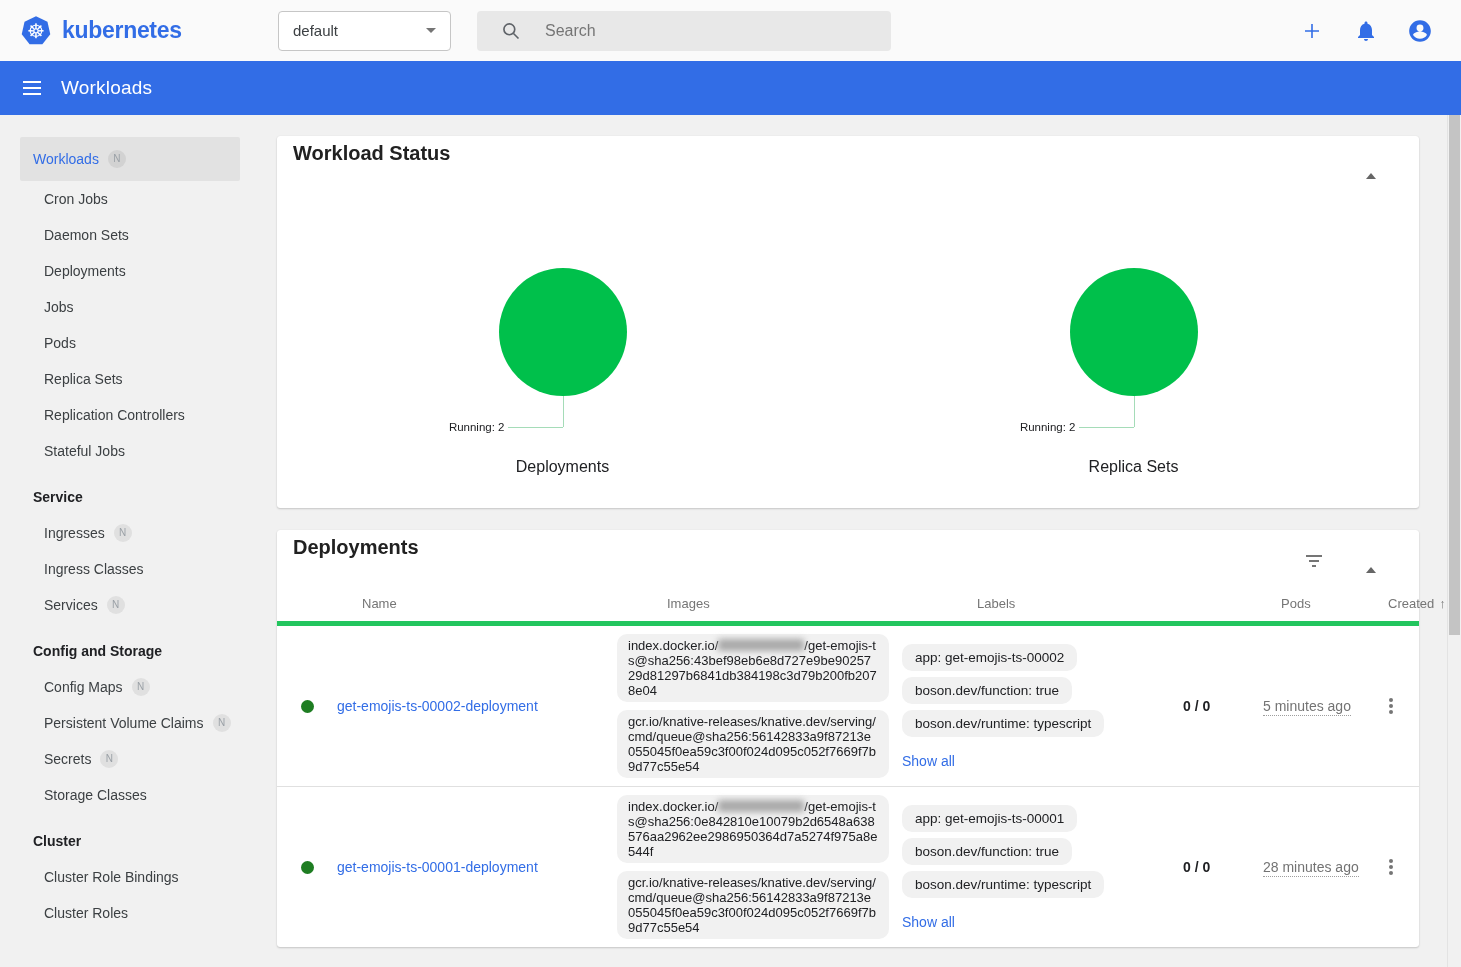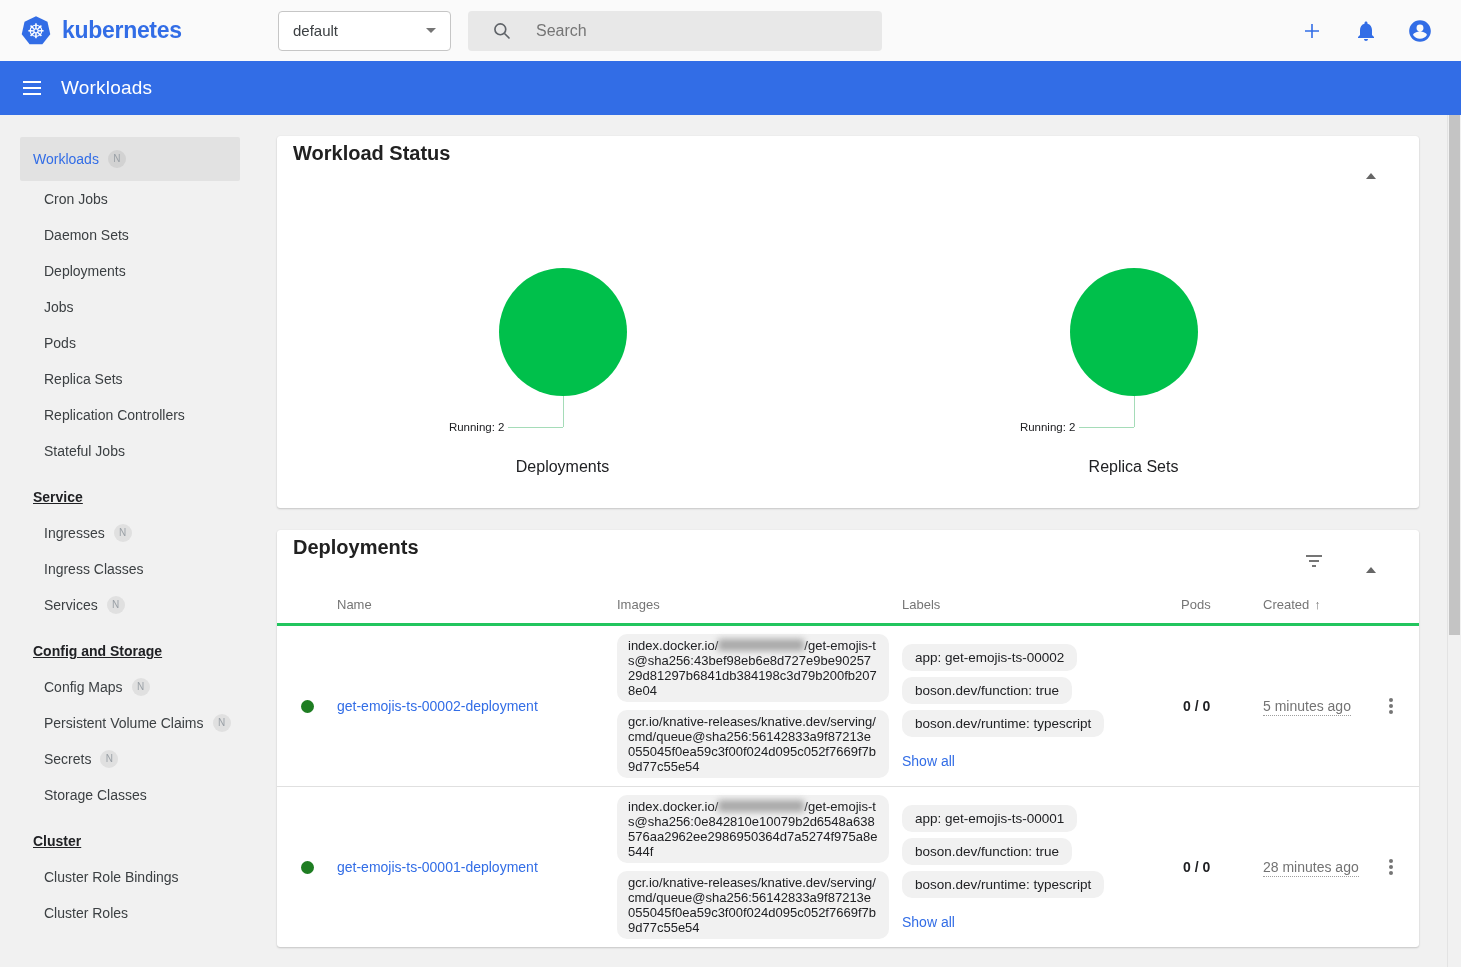--- a/index.html
+++ b/index.html
@@ -34,21 +34,21 @@
     font-size:15px; color:#3c4043; cursor:pointer;
   }
   .ns-select .caret-down {
     margin-left:auto;
     width:0; height:0;
     border-left:5px solid transparent; border-right:5px solid transparent;
     border-top:5px solid #757575;
   }
   .search-box {
     width:414px; height:40px; background:#e8e8e8; border-radius:4px;
-    margin-left:17px; display:flex; align-items:center; padding-left:24px;
+    margin-left:26px; display:flex; align-items:center; padding-left:24px;
   }
   .search-box input {
     border:none; outline:none; background:transparent;
     font-size:16px; color:#3c4043; margin-left:24px; width:300px;
     font-family:"Liberation Sans", sans-serif;
   }
   .search-box input::placeholder { color:#757575; }
   .header-actions { margin-left:auto; display:flex; align-items:center; gap:28px; padding-right:28px; }
   .icon-btn { width:26px; height:26px; display:flex; align-items:center; justify-content:center; cursor:pointer; background:none; border:none; }
 
@@ -64,21 +64,21 @@
   
   .layout { display:flex; }
   .sidebar { width:256px; padding-top:22px; flex-shrink:0; }
   .sb-item {
     width:220px; margin-left:20px; height:36px;
     display:flex; align-items:center;
     font-size:14px; color:#3c4043; cursor:pointer;
     padding-left:24px; border-radius:2px;
   }
   .sb-item.root { height:44px; padding-left:13px; font-weight:500; }
-  .sb-item.header { font-weight:700; color:#202124; padding-left:13px; margin-top:10px; cursor:default;text-decoration:underline; }
+  .sb-item.header { font-weight:700; color:#202124; padding-left:13px; margin-top:10px; cursor:default; }
   .sb-item.active { background:#e2e2e2; color:#326de6; }
   .n-badge {
     width:18px; height:18px; border-radius:50%; background:#e0e0e0;
     color:#9aa0a6; font-size:10px; line-height:18px; text-align:center;
     margin-left:9px; flex-shrink:0;
   }
   .sb-item.active .n-badge { background:#d2d2d2; }
 
   .main { flex:1; padding:21px 21px 0 21px; max-width:1184px; }
 
@@ -118,21 +118,21 @@
   .filter-btn { position:absolute; right:96px; top:25px; width:18px; background:none; border:none; cursor:pointer; padding:0; }
   .filter-btn i { display:block; height:2px; background:#757575; margin:0 auto 3px; }
   .filter-btn i:nth-child(1){ width:16px; } .filter-btn i:nth-child(2){ width:10px; } .filter-btn i:nth-child(3){ width:4px; }
 
   .tbl { width:100%; }
   .tbl-header, .tbl-row {
     display:grid;
     grid-template-columns:60px 280px 285px 279px 82px 1fr 56px;
     align-items:center;
   }
-  .tbl-header { height:40px; border-bottom:3px solid #22c55e; font-size:13px; color:#757575; }
+  .tbl-header { height:40px; border-bottom:5px solid #22c55e; font-size:13px; color:#757575;gap:25px; }
   .tbl-header .cell { display:flex; align-items:center; }
   .sort-arrow { margin-left:5px; font-size:13px; color:#757575; }
   .tbl-row { border-bottom:1px solid #e0e0e0; min-height:153px; padding:8px 0; }
   .tbl-row:last-child { border-bottom:none; }
 
   .status-dot-wrap { display:flex; justify-content:center; }
   .status-dot { width:13px; height:13px; border-radius:50%; }
   .name-link { font-size:14px; color:#326de6; text-decoration:none; cursor:pointer; }
 
   .images-cell { display:flex; flex-direction:column; gap:8px; padding-right:12px; }

